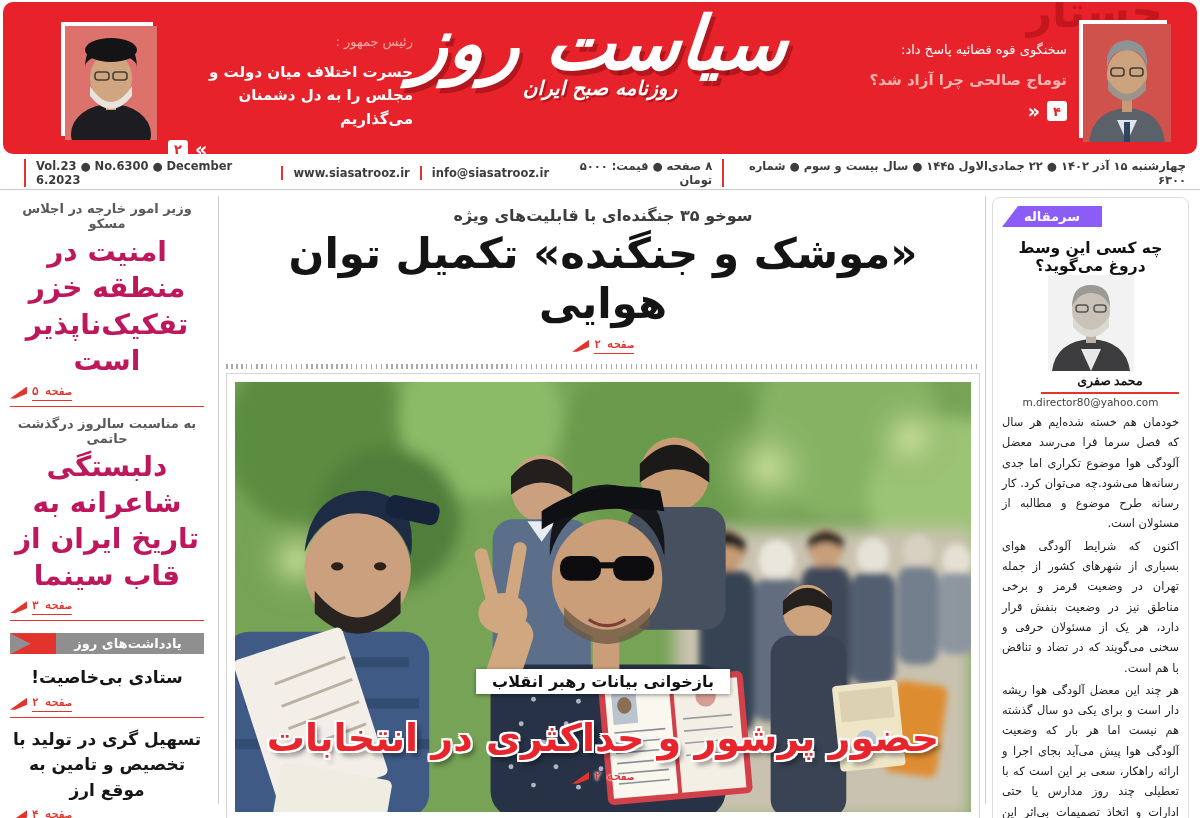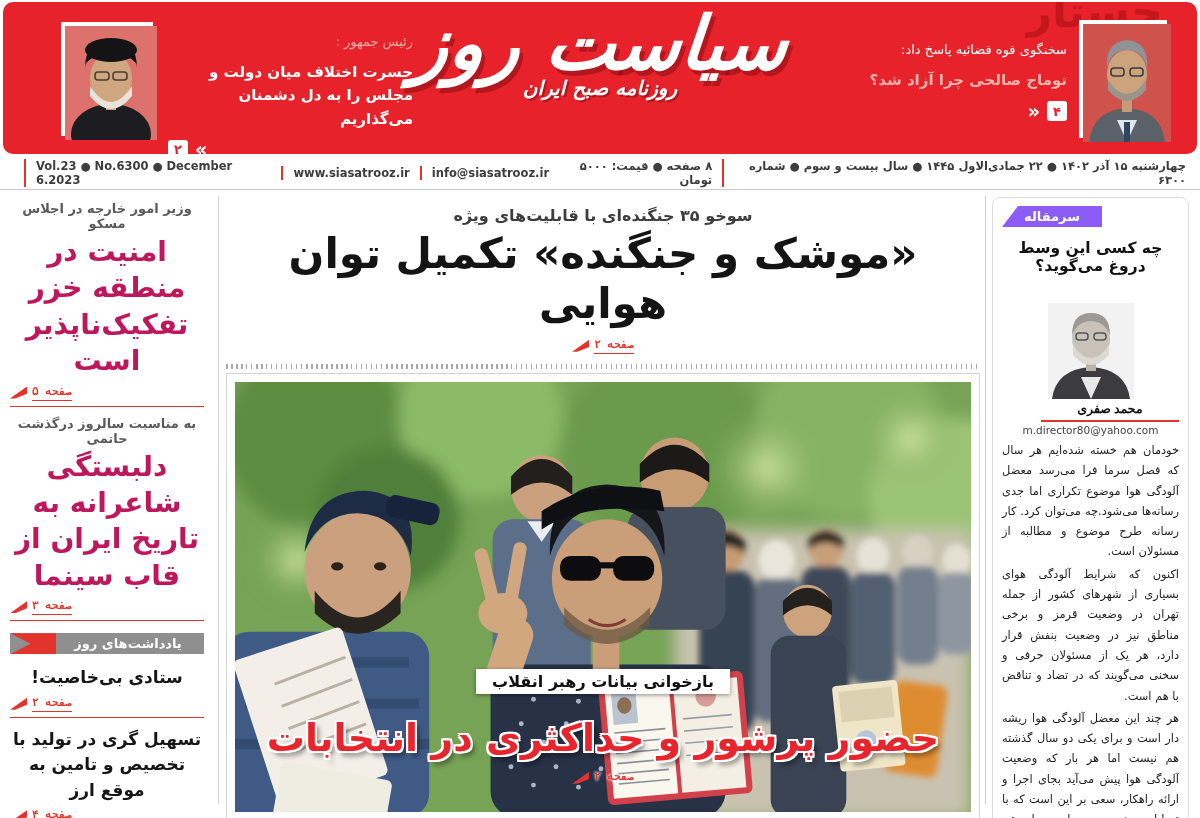--- a/index.html
+++ b/index.html
@@ -87,21 +87,21 @@
   .ov-marker{position:absolute;bottom:26px;left:50%;transform:translateX(-50%);}
   .ov-marker .mk-text{text-shadow:0 0 3px #fff,0 0 3px #fff;border-bottom-color:transparent;}
 
   
   .editorial{position:absolute;left:992px;top:197px;width:197px;height:680px;border:1px solid #ddd;
              border-radius:8px;padding:8px 9px 0;direction:rtl;background:#fff;}
   .ed-label{width:100px;height:21px;background:#8b5cf6;color:#fff;font-size:13px;font-weight:bold;
             line-height:21px;text-align:center;margin-right:auto;margin-left:12px;
             clip-path:polygon(0 100%,16% 0,100% 0,100% 100%);margin-left:0;margin-right:0;
             margin-inline-start:auto;}
-  .ed-title{font-size:15.5px;font-weight:bold;color:#111;text-align:center;margin:12px 0 28px;}
+  .ed-title{font-size:15.5px;font-weight:bold;color:#111;text-align:center;margin:12px 0 0;}
   .ed-photo{display:block;margin:0 auto;}
   .ed-sig{width:78%;margin:2px 0 2px auto;border-bottom:2px solid #e2342c;padding-bottom:3px;
           font-size:12.5px;font-weight:bold;color:#111;text-align:center;font-family:Liberation Serif, serif;}
   .ed-email{font-size:10.5px;color:#3f3f3f;text-align:center;direction:ltr;margin-bottom:4px;}
   .ed-body p{font-size:11.4px;line-height:1.78;text-align:justify;color:#1d1d1d;margin:0 0 2px;}
 </style>
 </head>
 <body>
 
 <div class="page">

